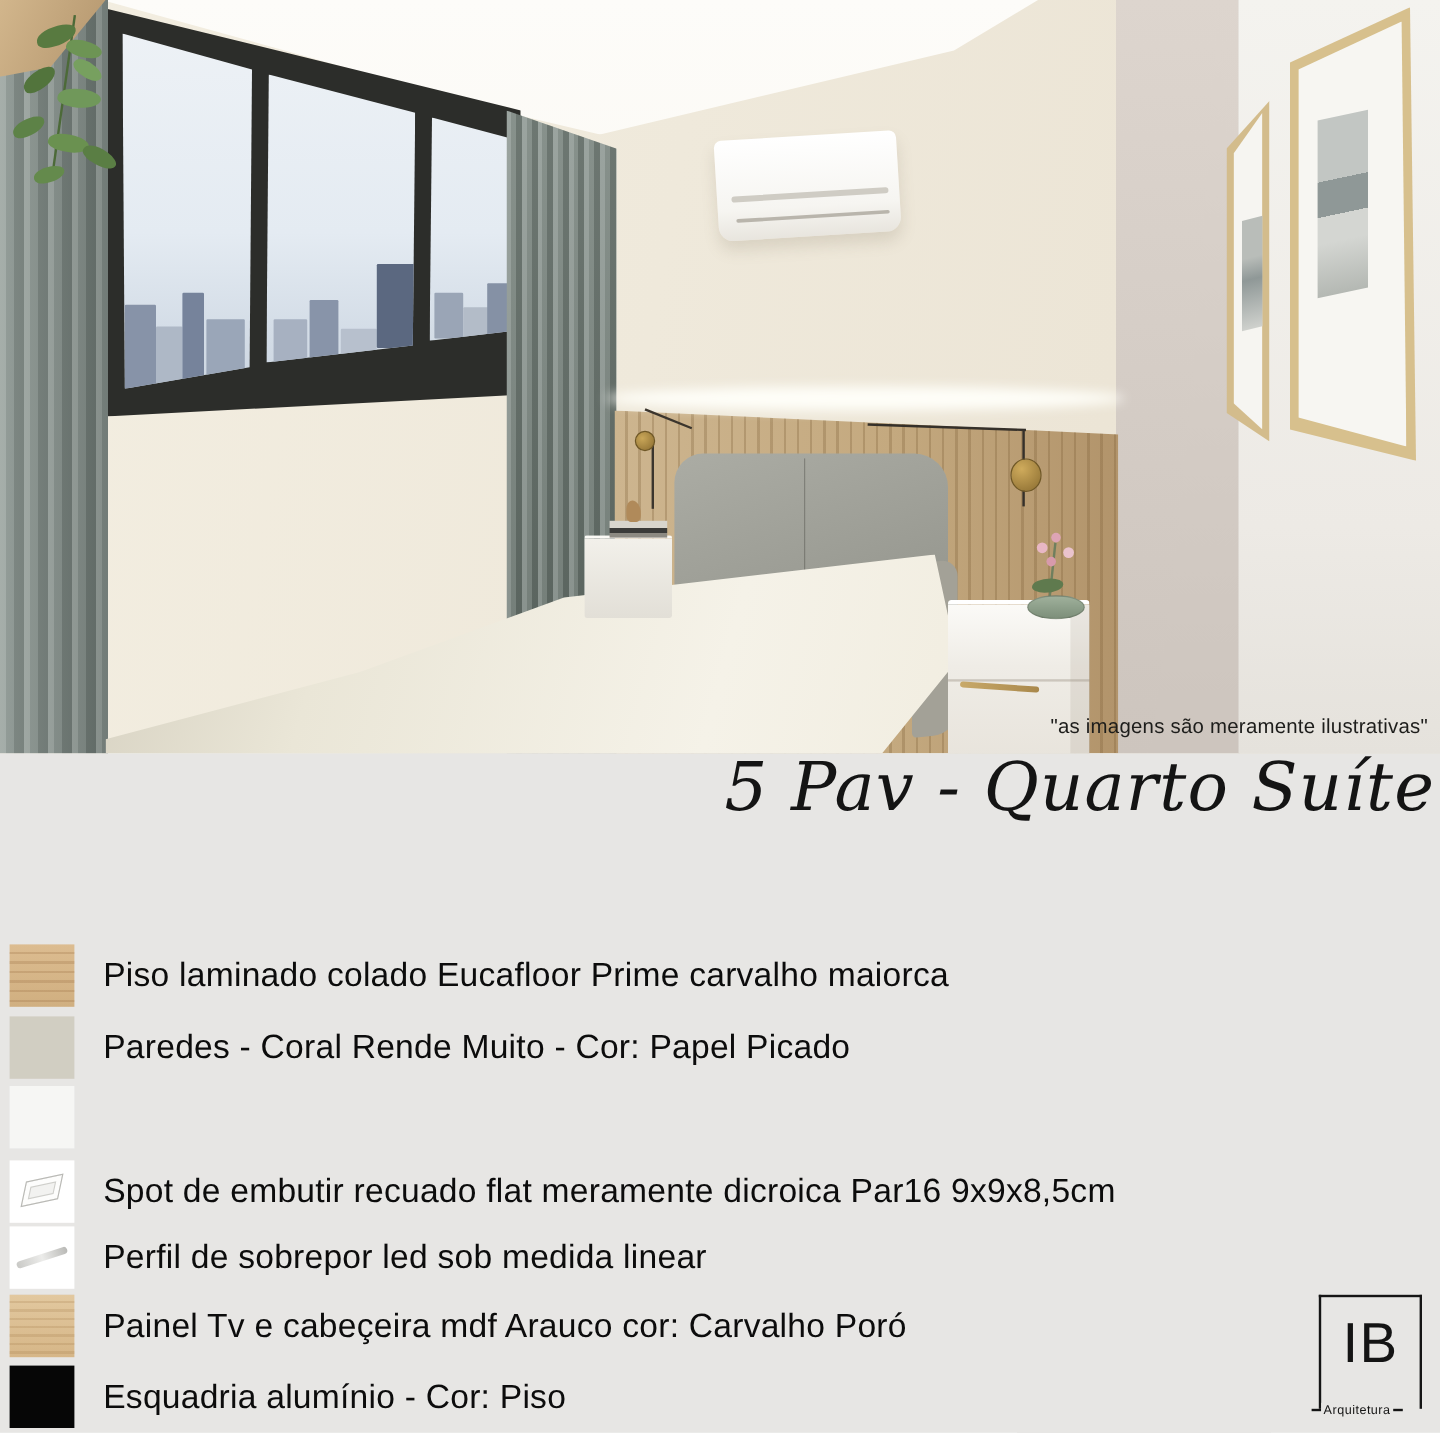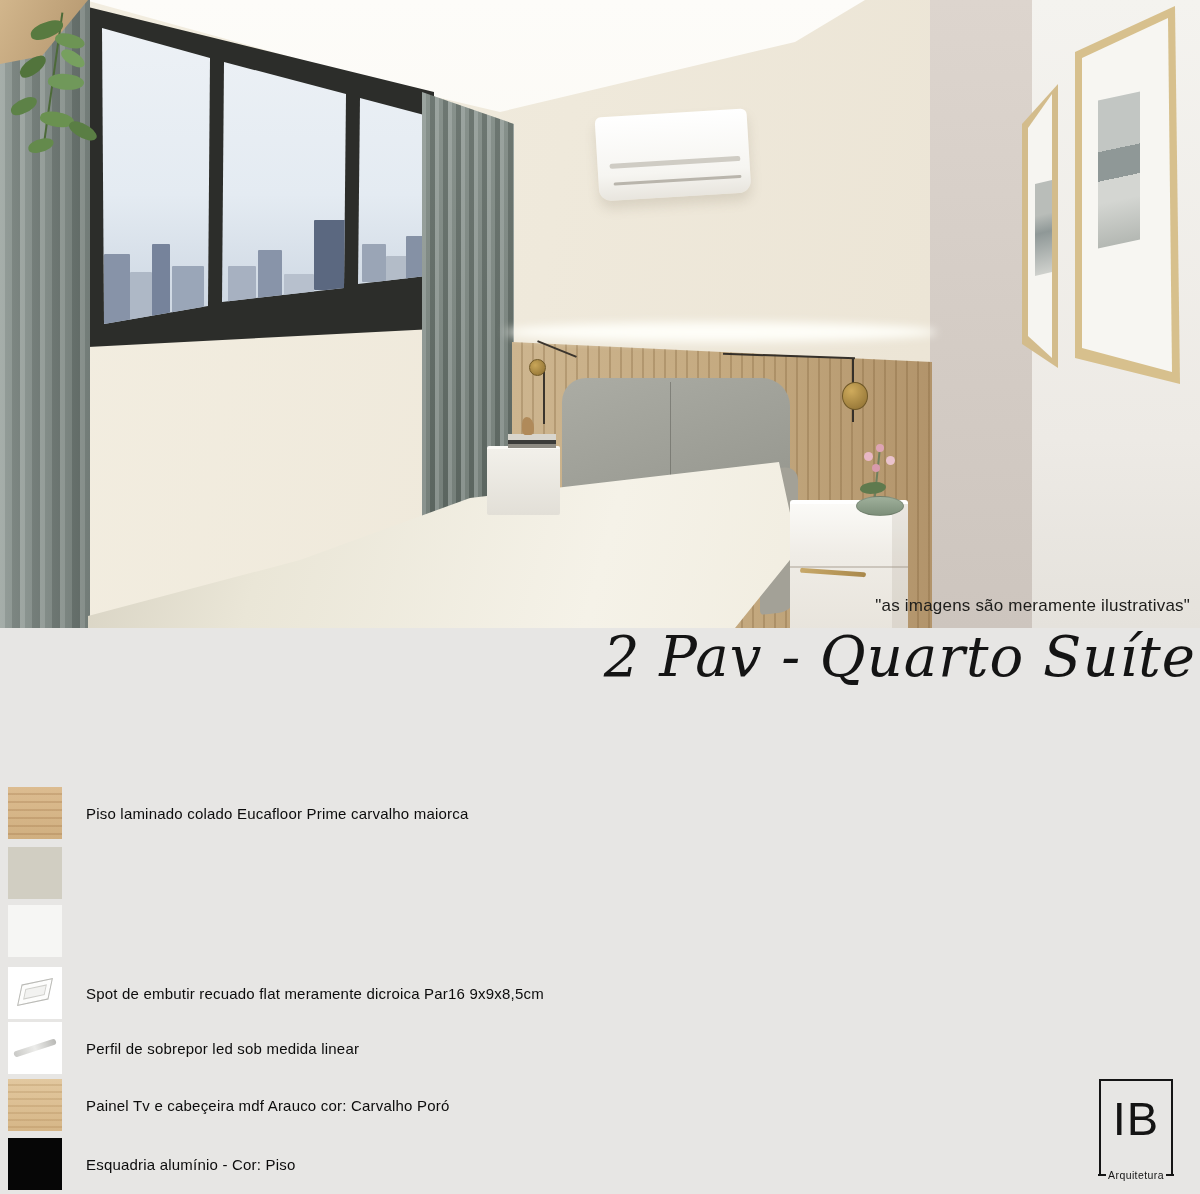--- a/index.html
+++ b/index.html
@@ -181,21 +181,21 @@
   }
   .materials-heading{
     left:14px; top:104px; font-size:29px; color:#101010; font-weight:400;
     text-decoration:underline; text-underline-offset:7px;
     -webkit-text-decoration-thickness:2px; text-decoration-thickness:2px;
     letter-spacing:.2px;
   }
   .materials-list{left:8px; top:158px; width:1000px; height:408px; position:absolute;}
   .material-row{position:absolute; left:0; width:1000px; height:54px; display:flex; align-items:center;}
   .material-row .swatch{position:static; width:54px; height:52px; flex:0 0 54px; margin-right:24px;}
-  .material-row .label{position:static; font-size:15px; color:#0c0c0c; letter-spacing:.2px;}
+  .material-row .label{position:static; font-size:28px; color:#0c0c0c; letter-spacing:.2px;}
   .row0{top:0;}  .row1{top:60px;} .row2{top:118px;} .row3{top:180px;}
   .row4{top:235px;} .row5{top:292px;} .row6{top:351px;}
   .swatch-wood{
     background:
       repeating-linear-gradient(180deg,rgba(150,105,60,0) 0 6px,rgba(150,105,60,.25) 6px 8px),
       linear-gradient(180deg,#dcbc90,#d0af80);
   }
   .swatch-paint{background:#d1cec2;}
   .swatch-plaster{background:#f6f6f4;}
   .swatch-spot{background:#ffffff; position:relative;}
@@ -211,29 +211,29 @@
   }
   .swatch-mdf{
     background:
       repeating-linear-gradient(180deg,rgba(160,120,70,0) 0 5px,rgba(160,120,70,.22) 5px 7px),
       linear-gradient(180deg,#e2c89f,#d6b687);
   }
   .swatch-black{background:#060606;}
   
   .logo{
     left:1099px; top:1079px; width:70px; height:93px; position:absolute;
-    border:2px solid #151515; border-bottom:none;
+    border:2px solid #151515; border-bottom:none;padding-left:12px;
   }
   .logo-initials{
     position:absolute; left:0; top:10px; width:100%; text-align:center;
     font-size:47px; color:#141414; letter-spacing:1px; font-weight:400;
   }
   .logo-sub{
     position:absolute; left:-8px; bottom:-7px; width:86px; display:flex;
-    align-items:center; justify-content:center;
+    align-items:center; 
   }
   .logo-sub .tick{display:inline-block; width:8px; height:2px; background:#151515;}
   .logo-sub .logo-subtitle{
     font-size:10.5px; color:#151515; letter-spacing:.4px; padding:0 2px;
     background:#e7e6e4; white-space:nowrap;
   }
 </style>
 </head>
 <body>
 
@@ -327,30 +327,31 @@
     <div class="flower fw1"></div>
     <div class="flower fw2"></div>
     <div class="flower fw3"></div>
     <div class="flower fw4"></div>
     <div class="plant-pot"></div>
 
     <div class="render-caption">"as imagens são meramente ilustrativas"</div>
   </div>
 
   <div class="info">
-    <div class="page-title">2 Pav - Quarto Suíte</div>
+    <div class="page-title">5 Pav - Quarto Suíte</div>
 
 
     <div class="materials-list">
       <div class="material-row row0">
         <div class="swatch swatch-wood"></div>
         <div class="label">Piso laminado colado Eucafloor Prime carvalho maiorca</div>
       </div>
       <div class="material-row row1">
         <div class="swatch swatch-paint"></div>
+        <div class="label">Paredes - Coral Rende Muito - Cor: Papel Picado</div>
       </div>
       <div class="material-row row2">
         <div class="swatch swatch-plaster"></div>
       </div>
       <div class="material-row row3">
         <div class="swatch swatch-spot">
           <div class="spot-shape"></div>
         </div>
         <div class="label">Spot de embutir recuado flat meramente dicroica Par16  9x9x8,5cm</div>
       </div>

